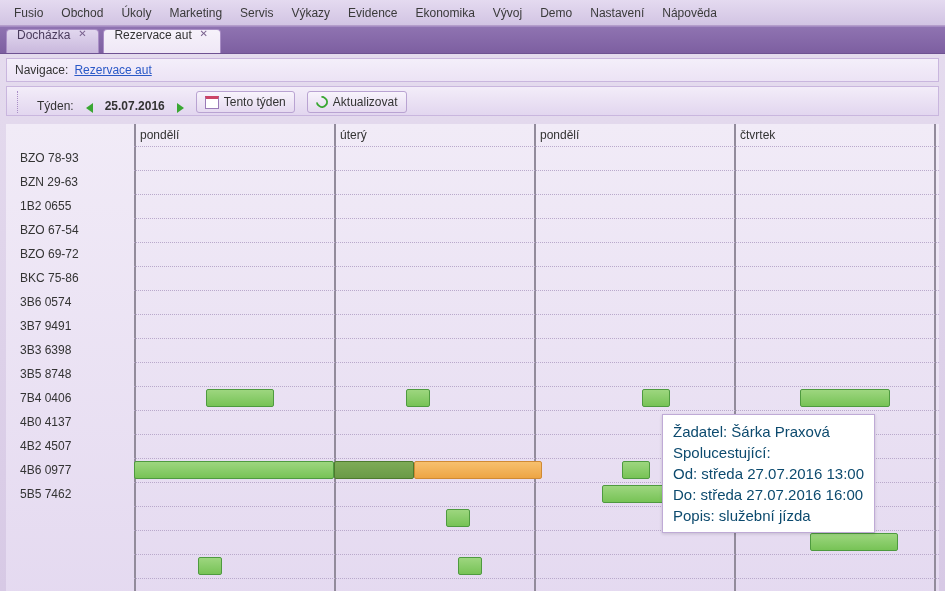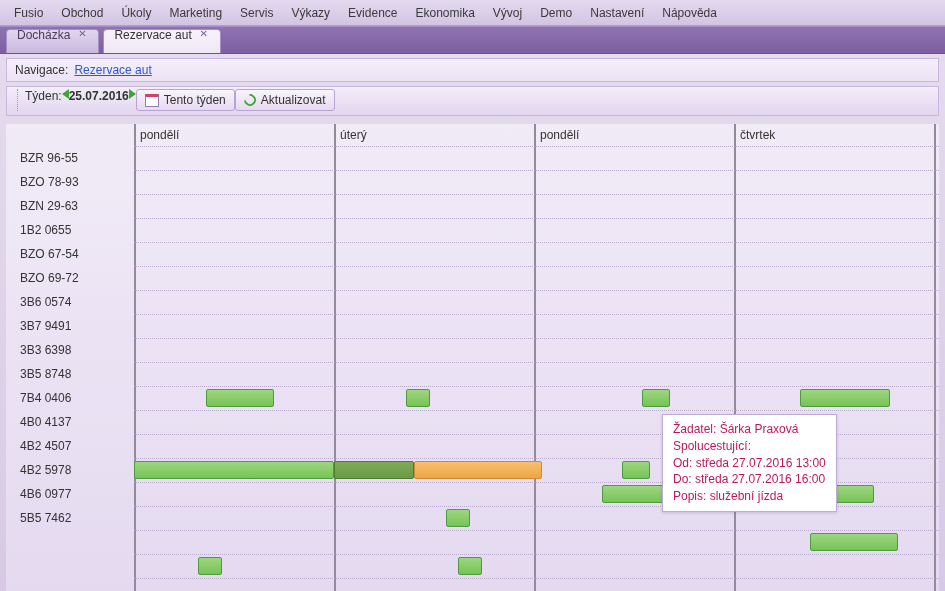--- a/index.html
+++ b/index.html
@@ -71,23 +71,23 @@
   }
   .navbar .label { color: #333; }
   .navbar a { color: #2a59c7; text-decoration: underline; }
   
   .toolbar {
     height: 30px;
     margin: 4px 6px 0 6px;
     background: linear-gradient(180deg, #f3edf9 0%, #e2d6ef 100%);
     border: 1px solid #c9b6de;
     display: flex;
-    align-items: flex-start;
+    align-items: flex-end;
     padding: 2px 6px;
-    gap: 0;
+    gap: 12px;
   }
   .toolbar .sep { width: 6px; height: 22px; border-left: 1px dotted #a98ec6; margin: 0 2px 0 4px;}
   .toolbar .txt { color: #333; }
   .toolbar .btn {
     height: 22px;
     padding: 0 8px;
     border: 1px solid #b9a3d2;
     background: linear-gradient(180deg, #f8f4fc 0%, #e5d9f0 100%);
     border-radius: 3px;
     display: flex;
@@ -169,22 +169,22 @@
   .bar.dark {
     border-color: #4e7a2e;
     background: linear-gradient(180deg, #7eab57 0%, #6a9a46 100%);
   }
   
   .tooltip {
     position: absolute;
     background: #fff;
     border: 1px solid #bfaad6;
     padding: 6px 10px;
-    font-size: 12px;
-    color: #be185d;
+    font-size: 15px;
+    color: #0c4a6e;
     box-shadow: 0 1px 3px rgba(0,0,0,.15);
     line-height: 1.4;
     z-index: 30;
   }
   .tooltip div { white-space: nowrap; }
 </style>
 </head>
 <body>
 
 <div class="menubar" id="menubar">
@@ -229,34 +229,33 @@
     <span>Tento týden</span>
   </span>
   <span class="btn">
     <span class="refresh-icon"></span>
     <span>Aktualizovat</span>
   </span>
 </div>
 
 <div class="gridwrap">
   <div class="labels-col" id="labels-col">
-      <div class="rowlabel">BZR 96-55</div>
       <div class="rowlabel">BZO 78-93</div>
       <div class="rowlabel">BZN 29-63</div>
       <div class="rowlabel">1B2 0655</div>
       <div class="rowlabel">BZO 67-54</div>
       <div class="rowlabel">BZO 69-72</div>
+      <div class="rowlabel">BKC 75-86</div>
       <div class="rowlabel">3B6 0574</div>
       <div class="rowlabel">3B7 9491</div>
       <div class="rowlabel">3B3 6398</div>
       <div class="rowlabel">3B5 8748</div>
       <div class="rowlabel">7B4 0406</div>
       <div class="rowlabel">4B0 4137</div>
       <div class="rowlabel">4B2 4507</div>
-      <div class="rowlabel">4B2 5978</div>
       <div class="rowlabel">4B6 0977</div>
       <div class="rowlabel">5B5 7462</div>
     </div>
   <div class="grid-body" id="grid-body">
       <div class="daylabel" style="left: 6px;">pondělí</div>
       <div class="daylabel" style="left: 206px;">úterý</div>
       <div class="daylabel" style="left: 406px;">pondělí</div>
       <div class="daylabel" style="left: 606px;">čtvrtek</div>
       <div class="col-sep" style="left: 0px;"></div>
       <div class="col-sep" style="left: 200px;"></div>

